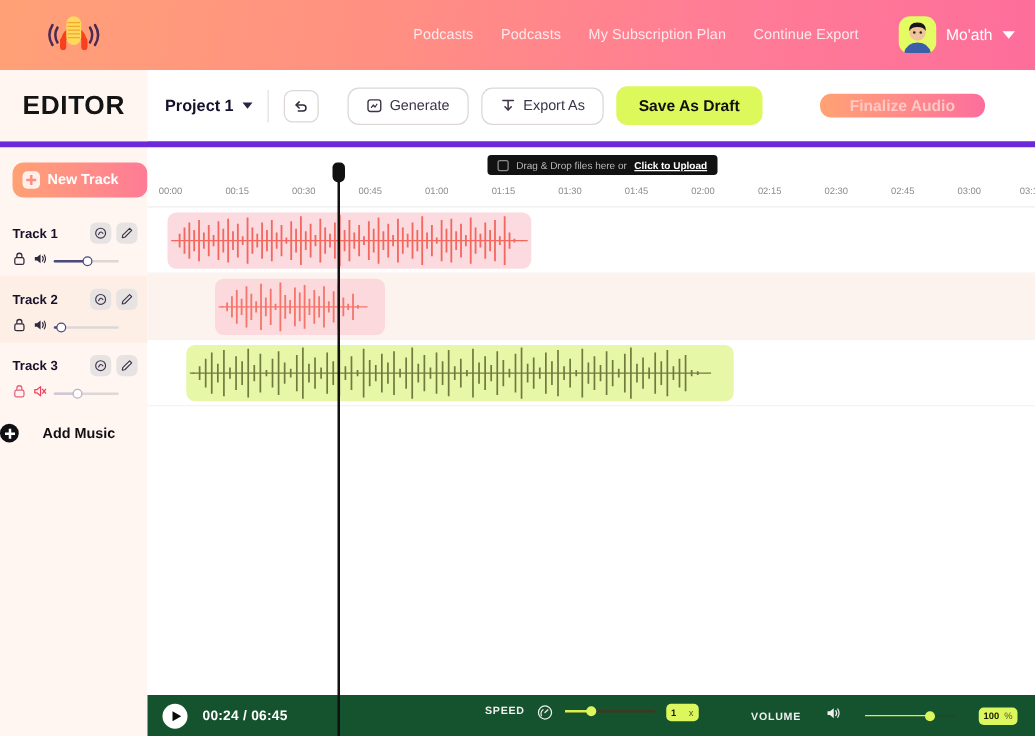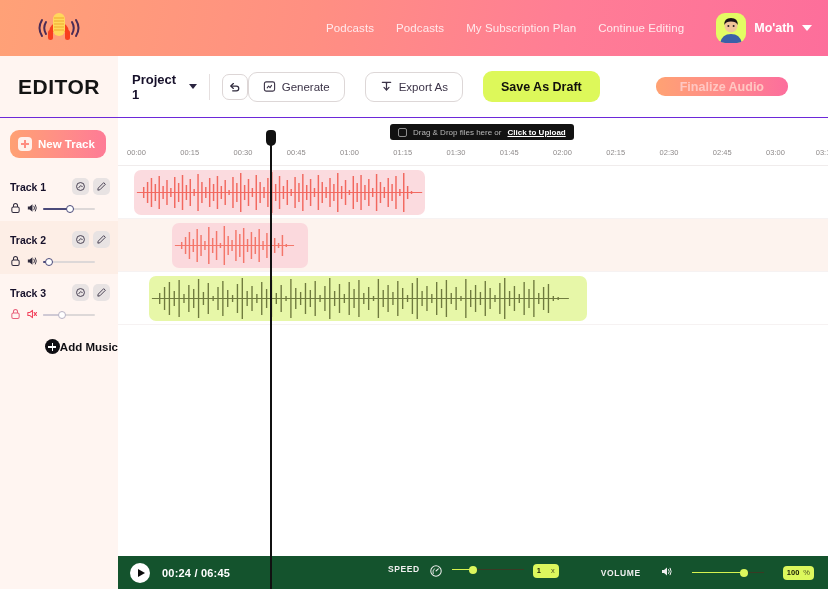--- a/index.html
+++ b/index.html
@@ -23,62 +23,62 @@
   .nav a {
     color: #ffe9ec; font-size: 11.5px; text-decoration: none; letter-spacing: .1px;
     white-space: nowrap;
   }
   .user-box { display: flex; align-items: center; gap: 8px; margin-left: 10px; }
   .avatar {
     width: 30px; height: 30px; border-radius: 9px; background: #e4fb63;
     display: flex; align-items: flex-end; justify-content: center; overflow: hidden;
     flex: 0 0 30px;
   }
-  .user-name { color: #fff; font-size: 12.5px; font-weight: bold; }
+  .user-name { color: #fff; font-size: 12.5px; font-weight: normal; }
   .caret { width: 0; height: 0; border-left: 5px solid transparent; border-right: 5px solid transparent; border-top: 6px solid #ffffff; }
 
   
-  .subheader { height: 62px; flex: 0 0 62px; display: flex; align-items: center; border-bottom: 1px solid #6d28d9; }
+  .subheader { height: 62px; flex: 0 0 62px; display: flex; align-items: center; border-bottom: 5px solid #6d28d9; }
   .editor-brand {
     width: 118px; flex: 0 0 118px; height: 100%;
     background: #fff5f1;
     display: flex; align-items: center; justify-content: center;
   }
   .editor-brand span { font-size: 21px; font-weight: bold; letter-spacing: .5px; color: #141414; }
   .sub-right { flex: 1; display: flex; align-items: center; padding: 0 40px 0 14px; height: 100%; }
   .project-sel { display: flex; align-items: center; gap: 7px; cursor: pointer; }
   .project-sel .plabel { font-size: 13px; font-weight: bold; color: #16102a; }
   .caret-dark { width: 0; height: 0; border-left: 4.5px solid transparent; border-right: 4.5px solid transparent; border-top: 5.5px solid #2a2440; }
   .vdiv { width: 1px; height: 26px; background: #e6e0e0; margin: 0 12px; }
   .undo-btn {
     width: 28px; height: 26px; border: 1px solid #ddd6d6; border-radius: 7px; background: #fff;
     display: flex; align-items: center; justify-content: center; cursor: pointer;
   }
-  .tb-actions { margin-left: auto; display: flex; align-items: center; gap: 20px; justify-content: center; }
+  .tb-actions { margin-left: auto; display: flex; align-items: center; gap: 10px; justify-content: center; }
   .btn {
     display: flex; align-items: center; justify-content: center; gap: 6px;
     border-radius: 9px; font-size: 11.5px; cursor: pointer; white-space: nowrap;
   }
   .btn-outline { height: 30px; padding: 0 14px; border: 1px solid #ddd7d7; background: #fff; color: #3b3347; }
   .btn-draft { height: 31px; padding: 0 18px; background: #ddf85a; color: #11100c; font-weight: bold; font-size: 12.5px; border: none; }
   .btn-finalize {
     height: 19px; padding: 0 24px; border: none; font-weight: bold; font-size: 12.5px;
     background: linear-gradient(90deg, #ffa273 0%, #ff8d88 45%, #fc6e9d 100%);
     color: #ffc7c2;
     margin-left: 36px;
   }
 
   
   .body { flex: 1; display: flex; min-height: 0; position: relative; }
 
   
   .sidebar { width: 118px; flex: 0 0 118px; background: #fff5f1; display: flex; flex-direction: column; }
   .newtrack-wrap { padding: 12px 10px 10px 10px; }
   .new-track-btn {
-    width: 96px; height: 28px; border-radius: 9px; border: none; cursor: pointer;
+    width: 108px; height: 28px; border-radius: 9px; border: none; cursor: pointer;
     background: linear-gradient(90deg, #ffa173 0%, #ff8f86 50%, #fe7b96 100%);
     color: #fff; font-size: 11.5px; font-weight: bold;
     display: flex; align-items: center; gap: 6px; padding-left: 8px;
     font-family: "Liberation Sans", sans-serif;
   }
   .plus-sq { width: 14px; height: 14px; border-radius: 4px; background: rgba(255,255,255,.85); position: relative; flex: 0 0 14px; }
   .plus-sq::before, .plus-sq::after { content: ""; position: absolute; background: #ff8d82; }
   .plus-sq::before { left: 3px; right: 3px; top: 6px; height: 2px; }
   .plus-sq::after { top: 3px; bottom: 3px; left: 6px; width: 2px; }
 
@@ -94,21 +94,21 @@
     display: flex; align-items: center; justify-content: center; flex: 0 0 17px;
   }
   .th-row2 { display: flex; align-items: center; gap: 5px; }
   .slider { position: relative; width: 52px; height: 12px; display: flex; align-items: center; cursor: pointer; }
   .slider .trk { position: absolute; left: 0; right: 0; height: 2px; background: #ddd8d8; border-radius: 2px; }
   .slider .fill { position: absolute; left: 0; height: 2px; background: #4b4a7a; border-radius: 2px; }
   .slider .knob { position: absolute; width: 8px; height: 8px; border-radius: 50%; background: #fff; border: 1.4px solid #4b4a7a; transform: translateX(-4px); }
   .slider.muted .fill { background: #cfc9d4; }
   .slider.muted .knob { border-color: #b8b2c4; }
 
-  .addmusic { margin-top: 12px; display: flex; align-items: center; justify-content: flex-end; gap: 0; cursor: pointer; }
+  .addmusic { margin-top: 12px; display: flex; align-items: center; justify-content: flex-start; gap: 19px; cursor: pointer; }
   .plus-circ { width: 15px; height: 15px; border-radius: 50%; background: #100f14; position: relative; flex: 0 0 15px; }
   .plus-circ::before, .plus-circ::after { content: ""; position: absolute; background: #fff; }
   .plus-circ::before { left: 3.5px; right: 3.5px; top: 6.8px; height: 1.8px; }
   .plus-circ::after { top: 3.5px; bottom: 3.5px; left: 6.8px; width: 1.8px; }
   .addmusic span { font-size: 11.5px; font-weight: bold; color: #100f14; }
 
   
   .timeline-area { flex: 1; position: relative; background: #fff; min-width: 0; }
   .upload-bar {
     position: absolute; top: 6px; left: 272px; height: 16px; padding: 0 8px;
@@ -177,21 +177,21 @@
           <line x1="20" y1="16" x2="30" y2="16"></line>
           <line x1="20" y1="19" x2="30" y2="19"></line>
           <line x1="20" y1="22" x2="30" y2="22"></line>
         </g>
       </svg>
     </div>
     <div class="nav">
       <a href="#">Podcasts</a>
       <a href="#">Podcasts</a>
       <a href="#">My Subscription Plan</a>
-      <a href="#">Continue Editing</a>
+      <a href="#">Continue Export</a>
       <div class="user-box">
         <div class="avatar">
           <svg width="30" height="30" viewBox="0 0 30 30">
             <path d="M4 30 Q6 21 15 21 Q24 21 26 30 Z" fill="#3b5fa8"></path>
             <circle cx="15" cy="13" r="6.5" fill="#f0c49a"></circle>
             <path d="M8.2 12 Q8 5 15 5 Q22 5 21.8 12 Q20 8.6 15 8.6 Q10 8.6 8.2 12 Z" fill="#191418"></path>
             <circle cx="12.4" cy="13" r="1" fill="#241f22"></circle>
             <circle cx="17.6" cy="13" r="1" fill="#241f22"></circle>
           </svg>
         </div>

